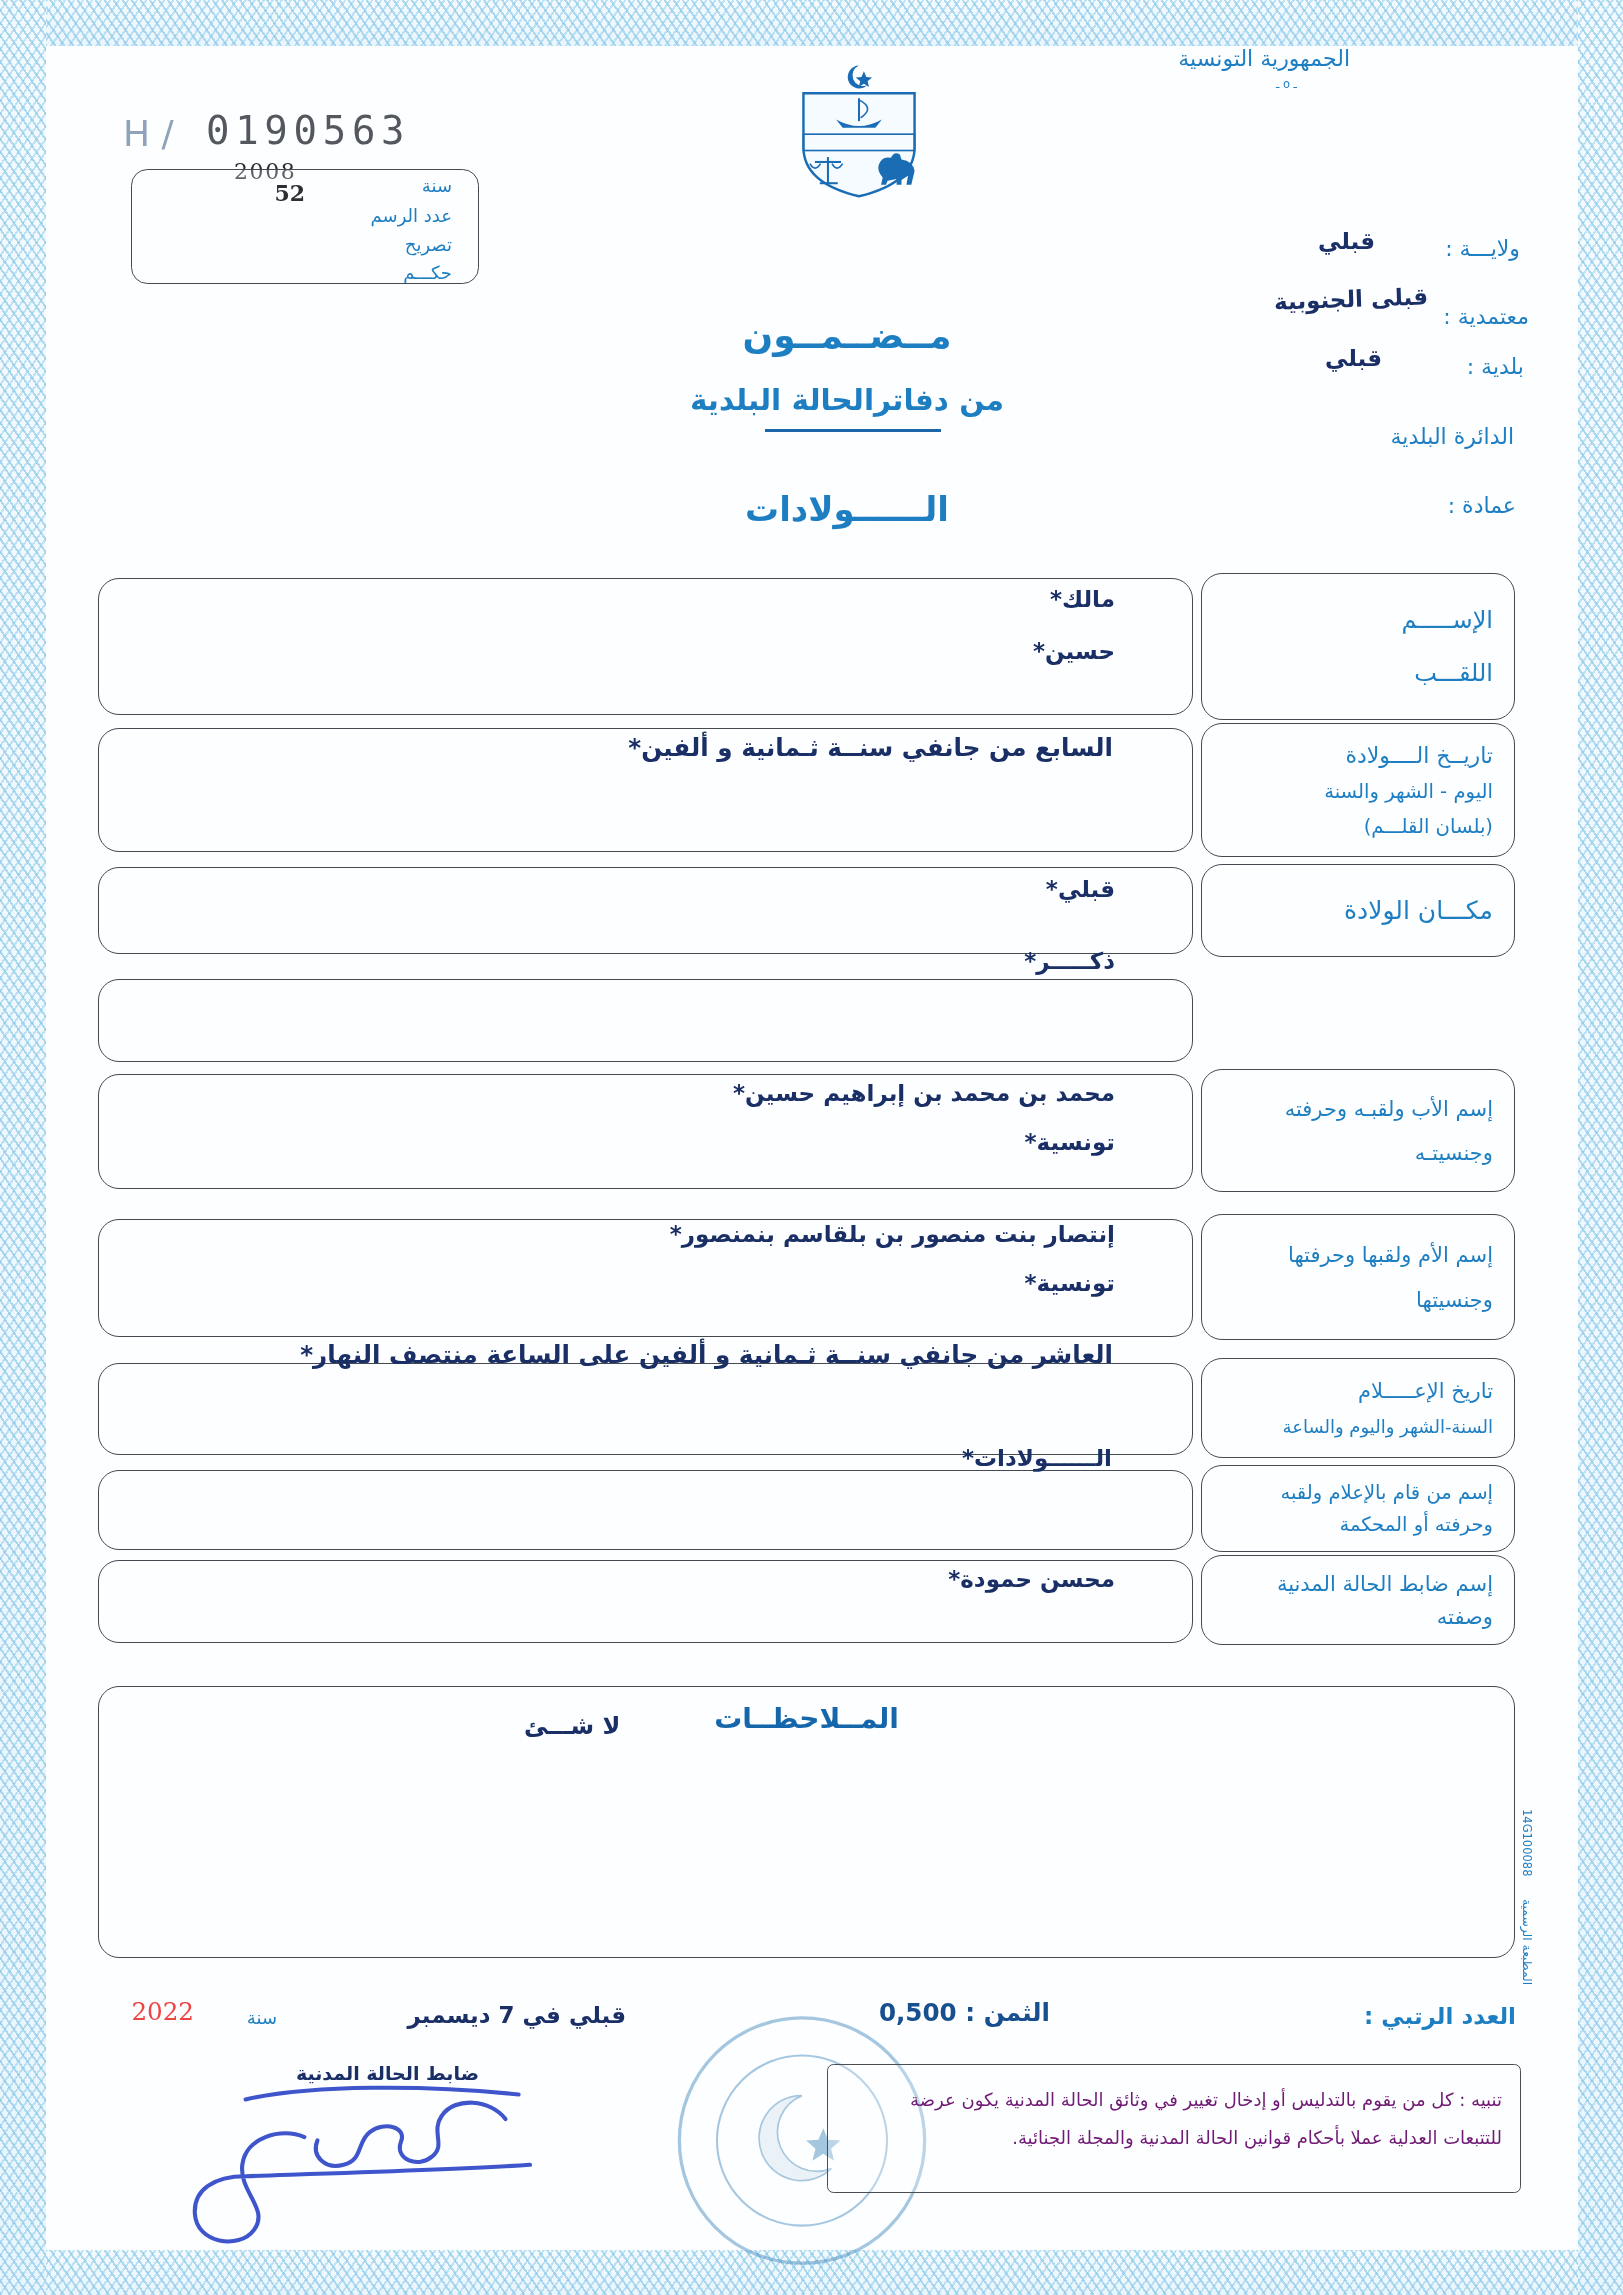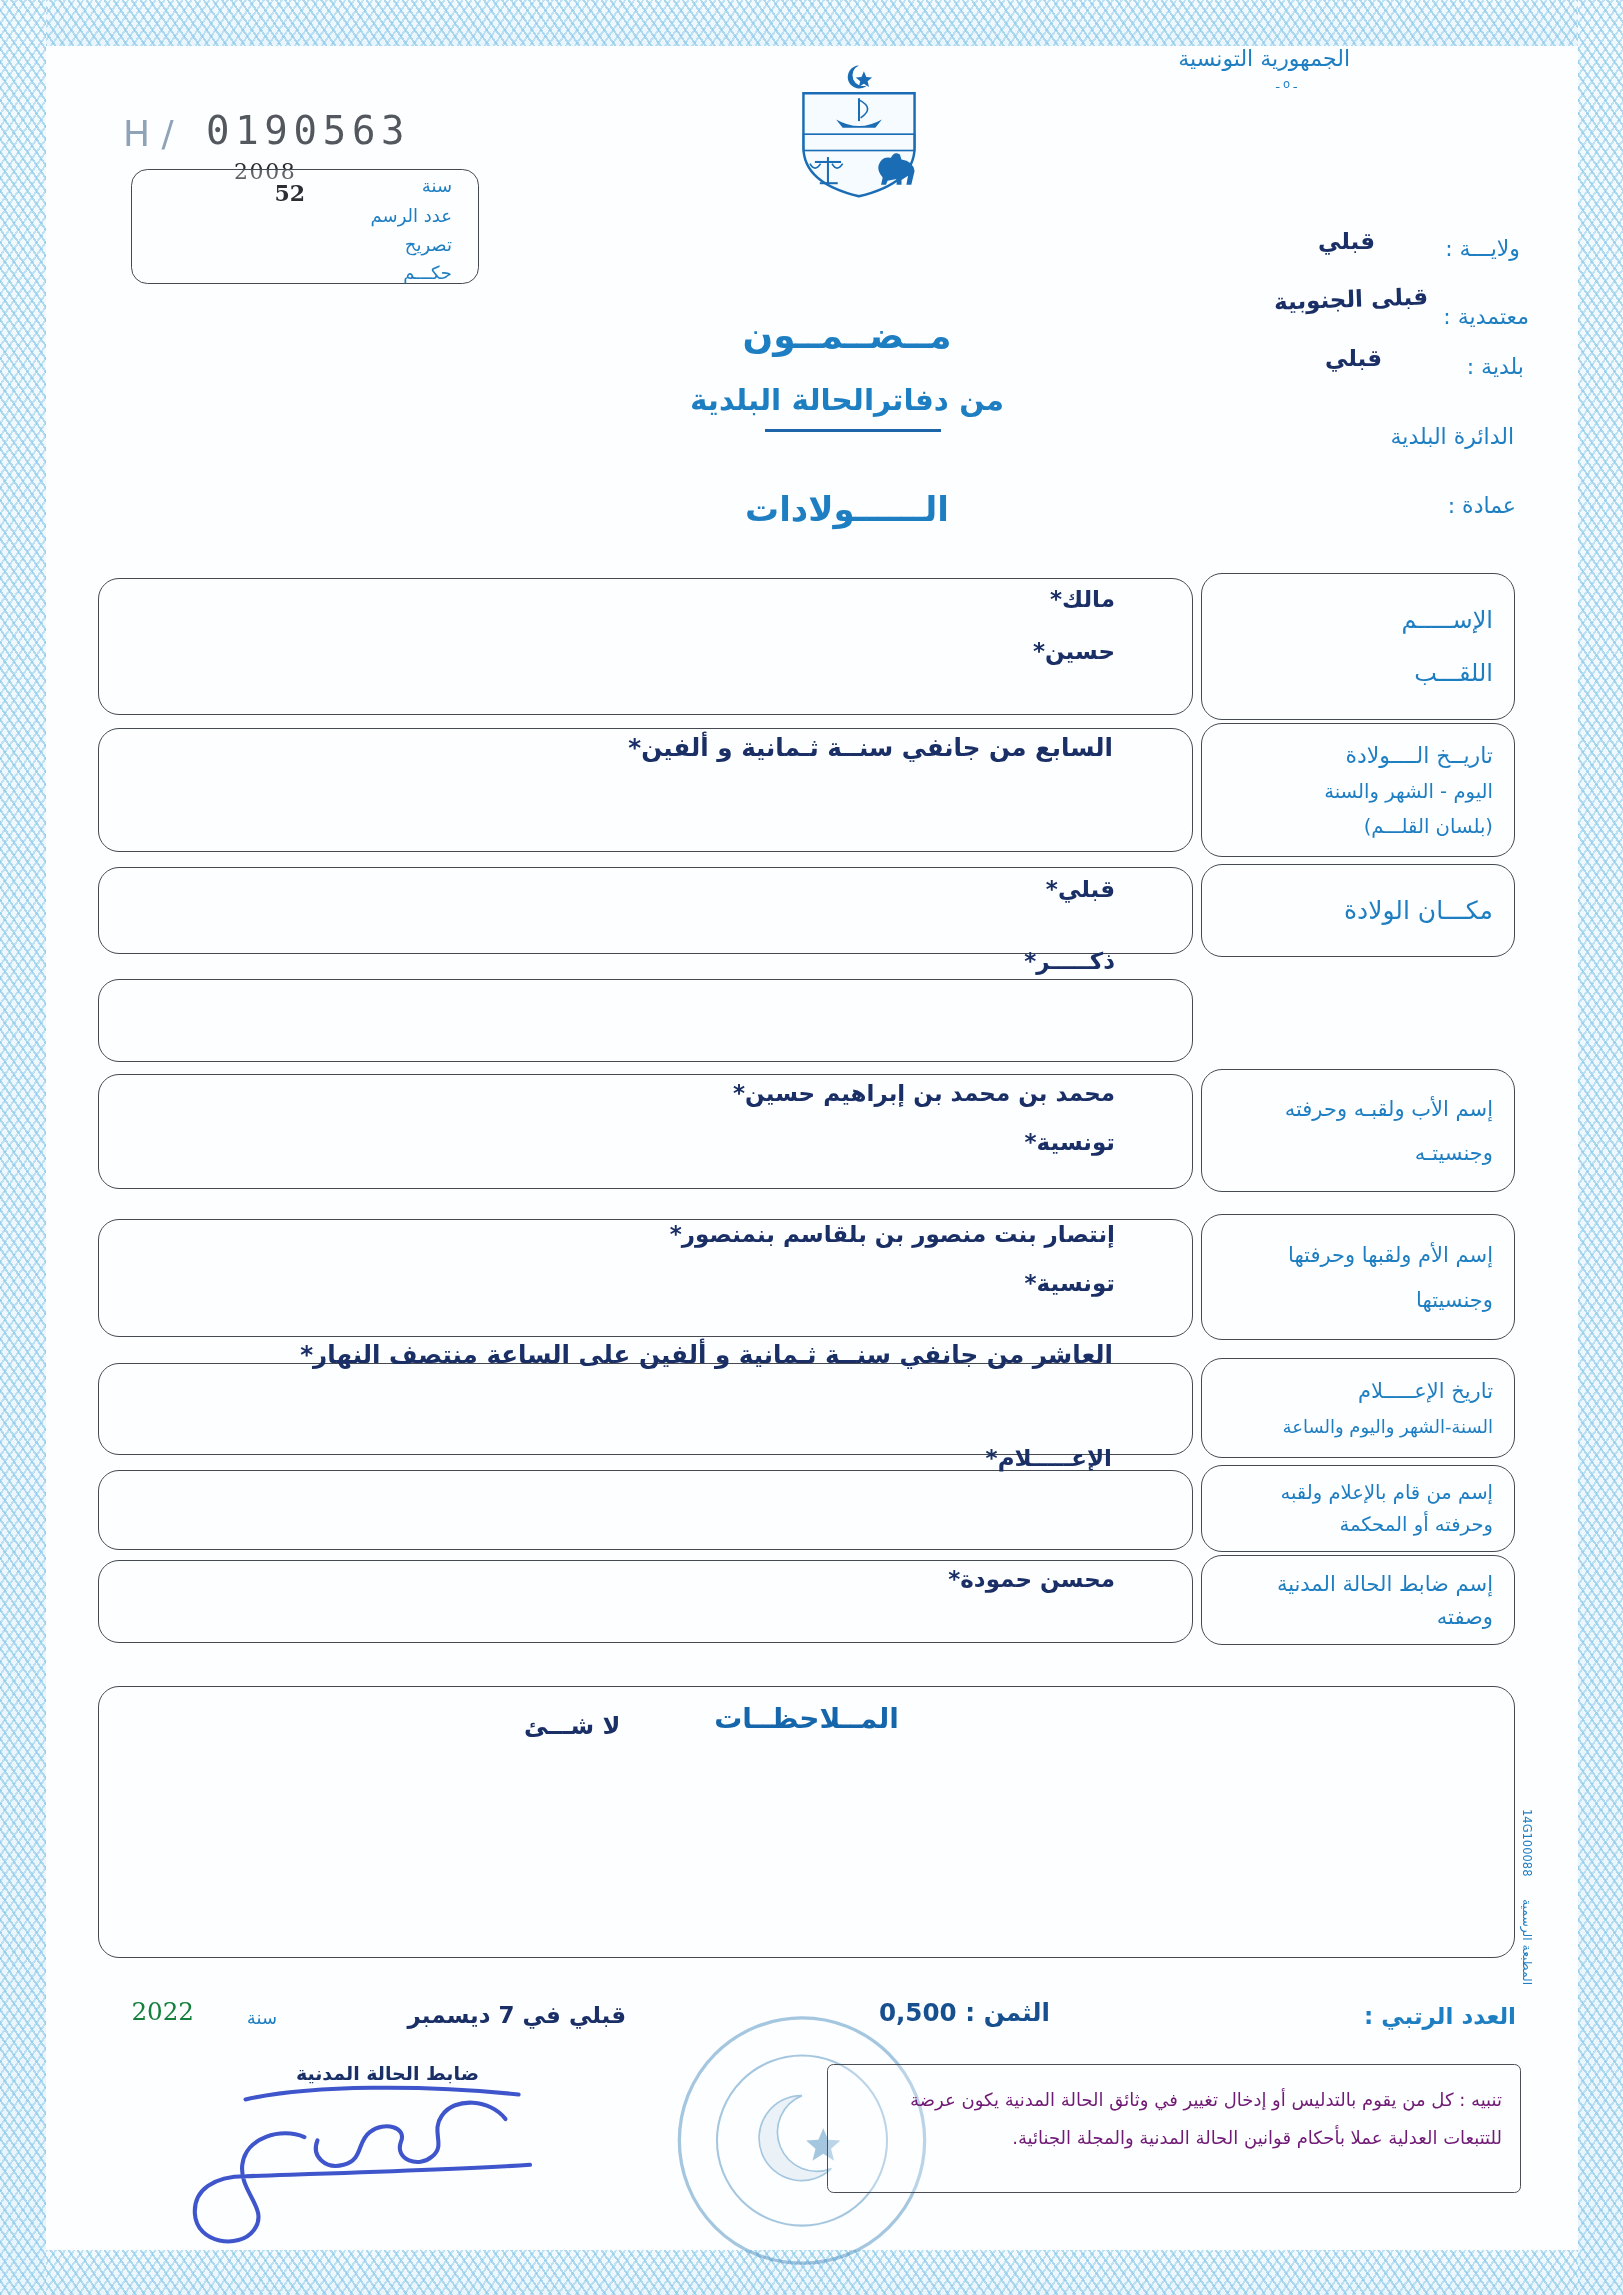--- a/index.html
+++ b/index.html
@@ -122,21 +122,21 @@
     <span class="lbl" style="font-size:18px">السنة-الشهر واليوم والساعة</span>
   </div>
   <div class="box" style="left:98px;top:1363px;width:1095px;height:92px"></div>
   <div class="val" style="right:511px;top:1340px;font-size:24.6px">العاشر من جانفي سنــة ثـمانية و ألفين على الساعة منتصف النهار*</div>
 
   <div class="box lblbox" style="left:1201px;top:1465px;width:314px;height:87px;font-size:19.6px">
     <span class="lbl">إسم من قام بالإعلام ولقبه</span>
     <span class="lbl">وحرفته أو المحكمة</span>
   </div>
   <div class="box" style="left:98px;top:1470px;width:1095px;height:80px"></div>
-  <div class="val" style="right:512px;top:1445px">الإعـــــلام*</div>
+  <div class="val" style="right:512px;top:1445px">الــــــولادات*</div>
 
   <div class="box lblbox" style="left:1201px;top:1555px;width:314px;height:90px;font-size:21px">
     <span class="lbl">إسم ضابط الحالة المدنية</span>
     <span class="lbl">وصفته</span>
   </div>
   <div class="box" style="left:98px;top:1560px;width:1095px;height:83px"></div>
   <div class="val" style="right:509px;top:1566px">محسن حمودة*</div>
 
   <div class="box" style="left:98px;top:1686px;width:1417px;height:272px"></div>
   <div class="abs" style="left:98px;top:1702px;width:1417px;text-align:center;font-size:28px;font-weight:700;color:#1566ab">المــلاحظــات</div>
@@ -148,21 +148,21 @@
       <circle cx="170" cy="185" r="104" stroke-width="2.5"></circle>
       <path d="M170 130 a52 52 0 1 0 36 89 a42 42 0 1 1 -36 -89" fill="rgba(110,160,205,.25)" stroke-width="2"></path>
       <path d="M196 170 l6 14 15 1 -11.5 10 3.7 14.6 -13.2 -8.4 -13.2 8.4 3.7 -14.6 -11.5 -10 15 -1 Z" fill="#4e8fc0" stroke="none"></path>
     </g>
   </svg>
 
   <div class="abs blue nowrap" style="right:108px;top:2003px;font-size:23px;font-weight:700">العدد الرتبي :</div>
   <div class="abs nowrap" style="right:574px;top:1998px;font-size:24.6px;font-weight:700;color:#174f8f">الثمن : 0,500</div>
   <div class="abs val" style="right:998px;top:2002px">قبلي في 7 ديسمبر</div>
   <div class="abs blue nowrap" style="right:1347px;top:2007px;font-size:18px">سنة</div>
-  <div class="abs serif nowrap" style="right:1430px;top:1997px;font-size:24.6px;color:#15803d">2022</div>
+  <div class="abs serif nowrap" style="right:1430px;top:1997px;font-size:24.6px;color:#ef4444">2022</div>
 
   <div class="abs val" style="right:1145px;top:2062px;font-size:19px">ضابط الحالة المدنية</div>
 
   <svg class="abs" style="left:147px;top:2070px" width="426" height="188" viewBox="0 0 520 230">
     <g stroke="#2f47c8" stroke-width="5" fill="none" stroke-linecap="round" stroke-linejoin="round" opacity=".92">
       <path d="M120 36 C200 18, 340 18, 454 30"></path>
       <path d="M438 60 C420 36, 376 32, 360 56 C346 76, 366 92, 348 106 C332 120, 302 110, 310 88 C318 70, 290 62, 272 76 C256 88, 264 110, 240 116 C218 122, 200 106, 208 86"></path>
       <path d="M192 82 C164 70, 120 82, 116 116 C112 150, 150 170, 130 196 C112 220, 60 212, 58 176 C56 146, 82 130, 120 130 C240 126, 380 122, 468 116"></path>
     </g>
   </svg>

